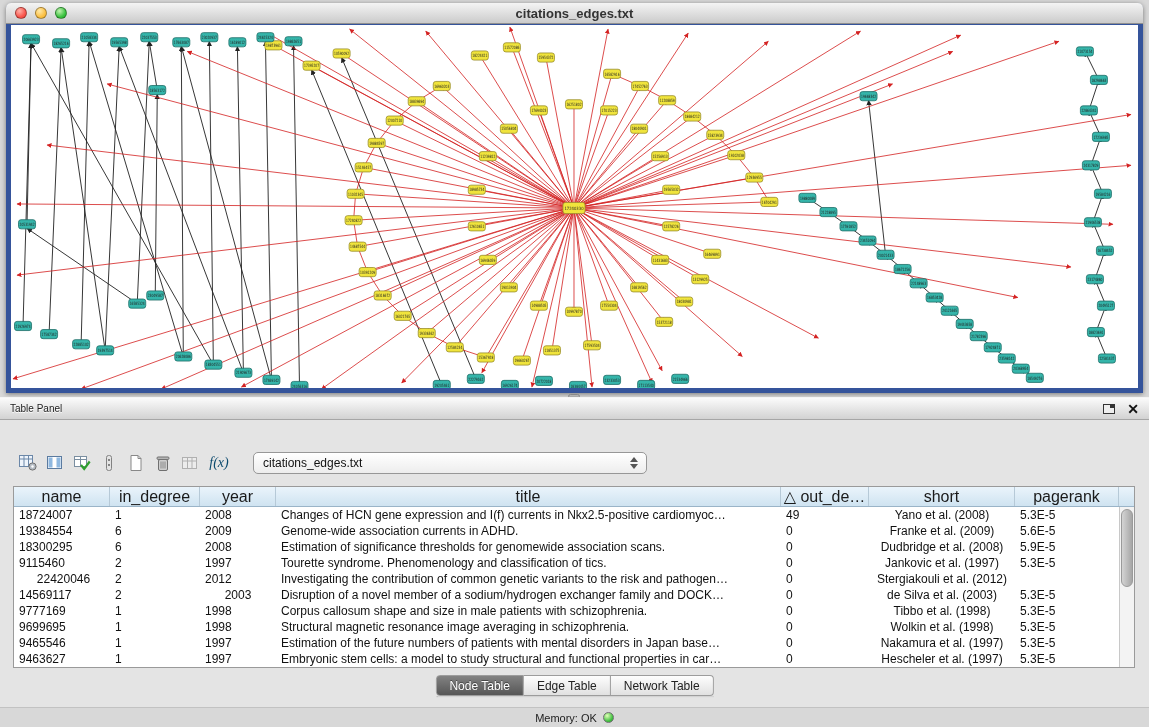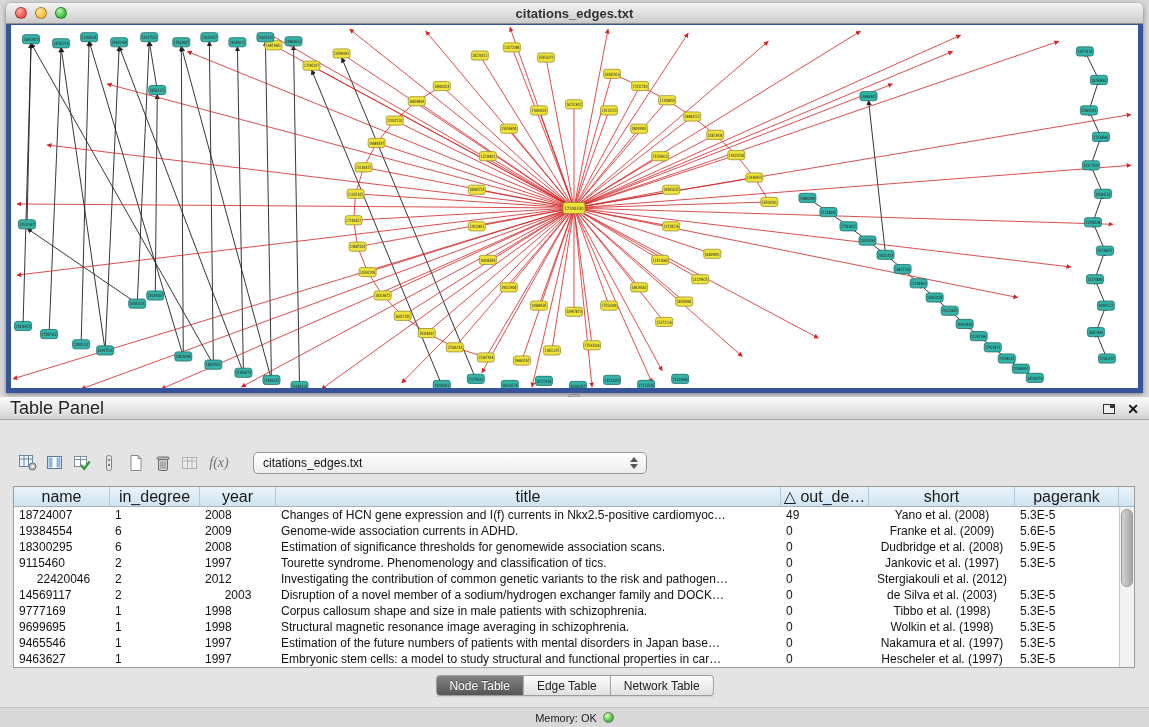--- a/index.html
+++ b/index.html
@@ -26,29 +26,29 @@
   .n-label{font-size:4.3px;text-anchor:middle;fill:#222;font-family:"DejaVu Sans",sans-serif}
 
   
   .divider-handle{position:absolute;left:568px;top:394px;width:12px;height:5px;border-radius:3px;
     background:linear-gradient(#bbb,#999);border:1px solid #8a8a8a}
 
   
   .table-panel{position:absolute;left:0;top:397px;width:1149px;height:310px;background:#e4e4e4;border-top:1px solid #f5f5f5}
   .panel-header{height:22px;background:linear-gradient(#fbfbfb,#d2d2d2);border-bottom:1px solid #a6a6a6;
     display:flex;align-items:center;padding:0 10px}
-  .panel-title{font-size:18px;color:#222;text-shadow:0 1px 0 #fff}
+  .panel-title{font-size:10px;color:#222;text-shadow:0 1px 0 #fff}
   .panel-header-icons{margin-left:auto;display:flex;gap:12px;align-items:center}
   .float-icon{width:12px;height:10px;border:1px solid #333;position:relative;background:#eee}
   .float-icon::after{content:"";position:absolute;right:-1px;top:-1px;width:5px;height:4px;background:#333}
   .close-x{font-size:14px;font-weight:bold;color:#111;line-height:12px;cursor:default}
 
   .toolbar{position:absolute;top:52px;left:0;right:0;height:26px;display:flex;align-items:center;padding:0 14px}
   .tool-btn{width:27px;height:25px;display:flex;align-items:center;justify-content:center;border-radius:4px}
-  .fx-btn{width:32px;font-family:"Liberation Serif",serif;font-style:italic;font-size:14px;color:#737373}
+  .fx-btn{width:32px;font-family:"Liberation Serif",serif;font-style:italic;font-size:14px;color:#0c4a6e}
   .combo{margin-left:18px;width:394px;height:22px;background:linear-gradient(#ffffff,#ededed);
     border:1px solid #979797;border-radius:5px;display:flex;align-items:center;padding:0 4px 0 9px;font-size:12px;color:#111;box-shadow:inset 0 1px 1px rgba(255,255,255,.8)}
   .combo-arrows{margin-left:auto;display:flex;flex-direction:column;gap:2px;padding:0 4px}
   .combo-arrows .up{width:0;height:0;border-left:4px solid transparent;border-right:4px solid transparent;border-bottom:5px solid #555}
   .combo-arrows .down{width:0;height:0;border-left:4px solid transparent;border-right:4px solid transparent;border-top:5px solid #555}
 
   .table-wrap{position:absolute;left:13px;right:14px;top:88px;bottom:39px;background:#fff;border:1px solid #9a9a9a}
   .thead{display:flex;height:20px;background:linear-gradient(#eaf4fb,var(--table_header_bg,#cfe3f1));
     border-bottom:1px solid #9ab4c8;font-size:16px;color:#1a1a1a}
   .th{display:flex;align-items:center;justify-content:center;border-right:1px solid #b6c9d7;white-space:nowrap;overflow:hidden;flex-shrink:0}

